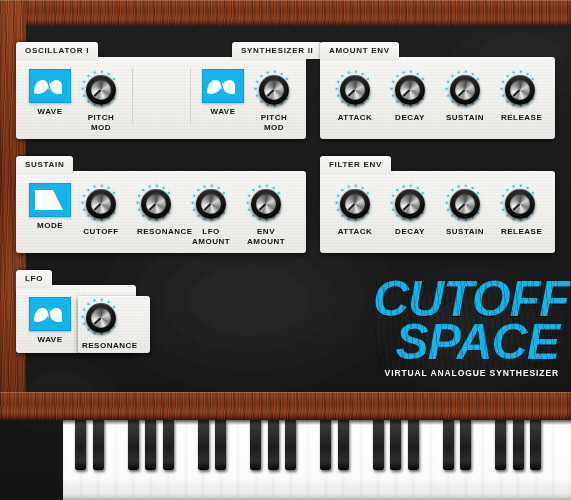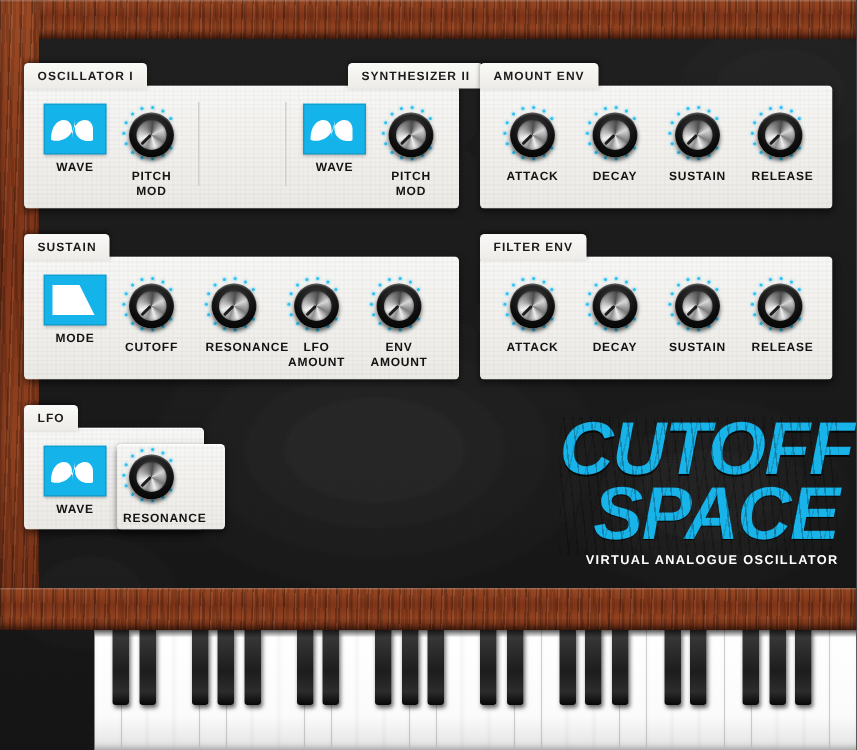--- a/index.html
+++ b/index.html
@@ -591,21 +591,21 @@
     </div>
     <div class="lbl">RESONANCE</div>
   </div>
 
   <div id="logo">
     <div style="position:relative;">
       <div class="logo-line" id="logo-space">CUTOFF</div>
       <div class="logo-line" id="logo-bass">SPACE</div>
       <div class="logo-scratch"></div>
     </div>
-    <div id="logo-sub">VIRTUAL ANALOGUE OSCILLATOR</div>
+    <div id="logo-sub">VIRTUAL ANALOGUE SYNTHESIZER</div>
   </div>
 
   <div class="wood" id="wood-bottom"></div>
 
   <div id="keyboard">
       <div class="wkey" style="left: 0px; width: 17.5172px;"></div>
       <div class="wkey" style="left: 17.5172px; width: 17.5172px;"></div>
       <div class="wkey" style="left: 35.0345px; width: 17.5172px;"></div>
       <div class="wkey" style="left: 52.5517px; width: 17.5172px;"></div>
       <div class="wkey" style="left: 70.069px; width: 17.5172px;"></div>

